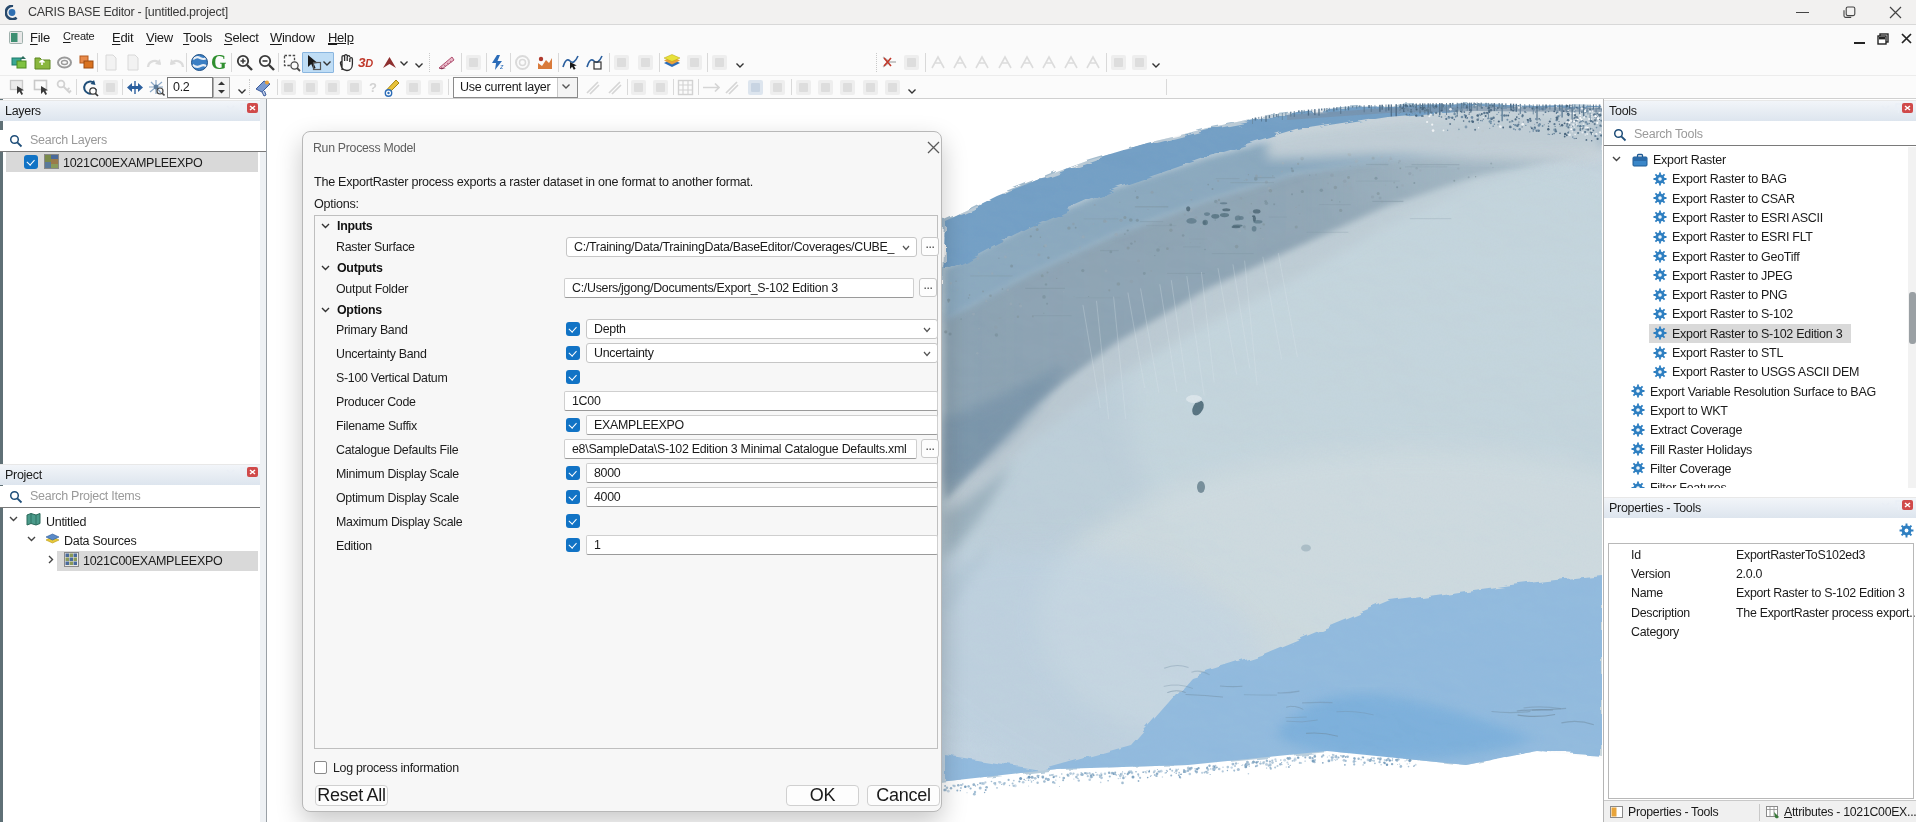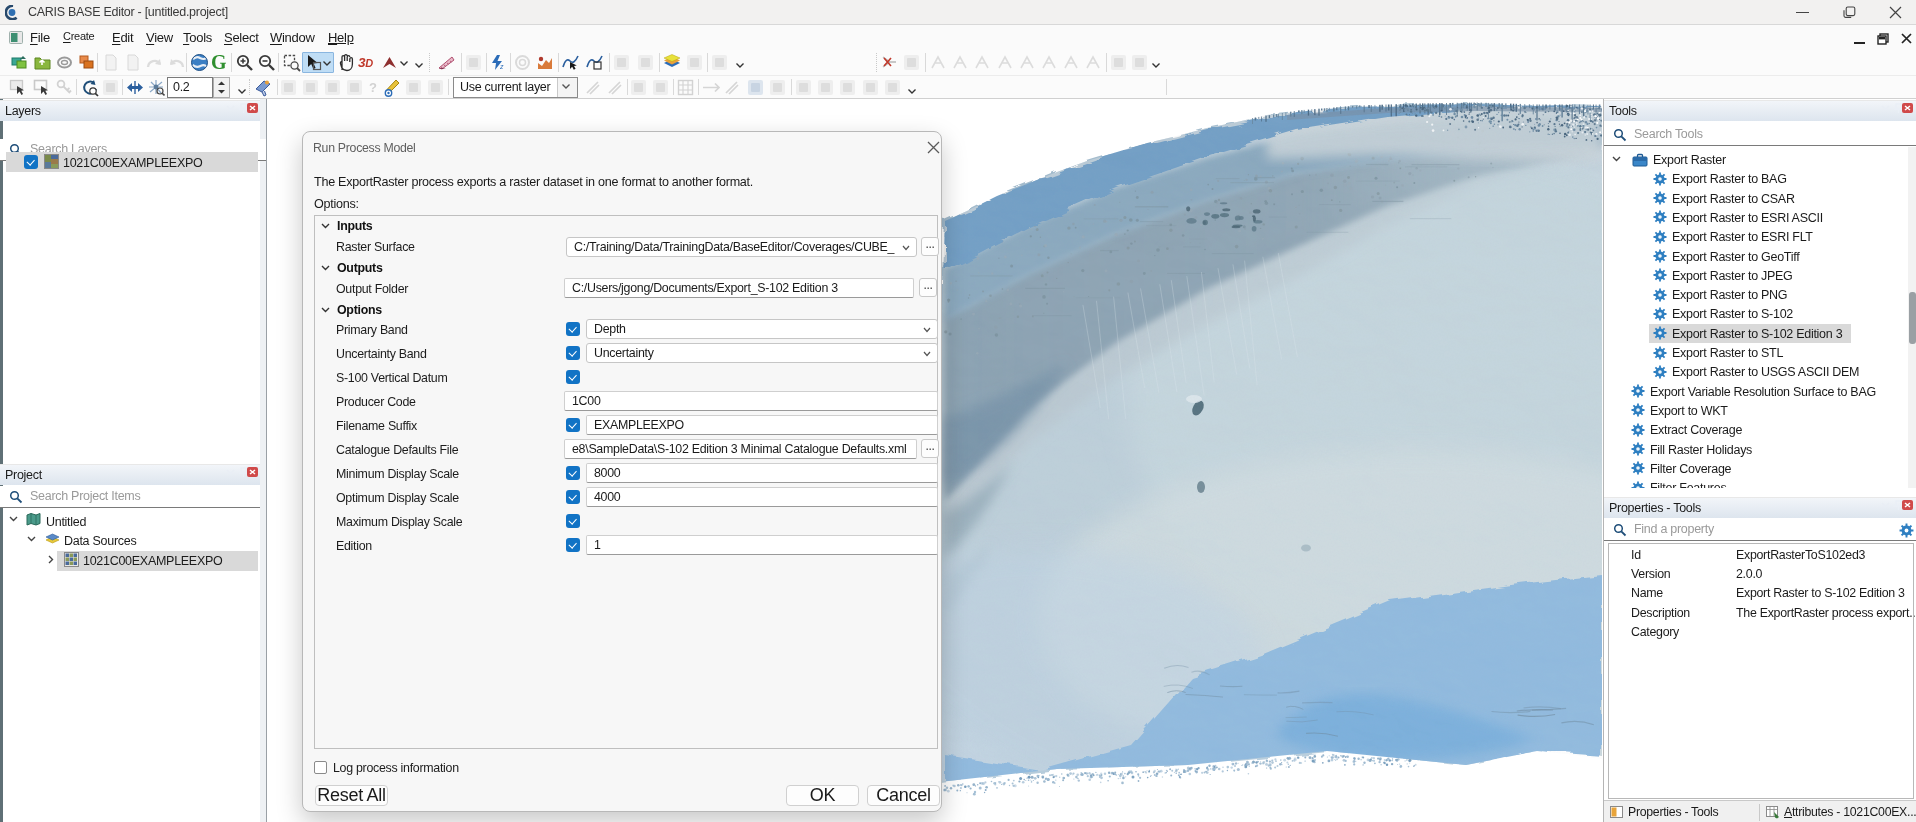--- a/index.html
+++ b/index.html
@@ -383,21 +383,21 @@
 <div class="abs" style="left:0;top:99px;width:266px;height:723px;background:#fff;">
     <div class="abs" style="left:0;top:0;width:2.5px;height:723px;background:#5f7076;"></div>
     <div class="abs" style="left:260px;top:0;width:6px;height:723px;background:#eef1f4;"></div>
     <div class="panel-hdr" style="top:1px;width:260px;">Layers<svg class="hdr-ico" style="left:226px;top:4px" width="9" height="6" viewBox="0 0 9 6">
         <path d="M1 1 L4.5 4.5 L8 1" fill="none" stroke="#e9eef5" stroke-width="1.6"></path>
       </svg><svg class="hdr-ico" style="left:239px;top:2px" width="9" height="11" viewBox="0 0 9 11">
         <path d="M2 1 h5 v4 l1 1 h-7 l1 -1 z M4.5 6 v4" fill="none" stroke="#eaeff6" stroke-width="1.3"></path>
       </svg><div class="hdr-ico" style="left:247px;top:2px;width:11px;height:10px;background:#d04a4a;border-radius:2px;"></div><svg class="hdr-ico" style="left:249px;top:4px" width="7" height="6" viewBox="0 0 7 6">
         <path d="M1 1 L6 5 M6 1 L1 5" stroke="#fff" stroke-width="1.5"></path>
       </svg></div>
-    <div class="srch" style="top:40px;width:284px;">
+    <div class="srch" style="top:31px;width:284px;">
       <span class="mag"><svg width="14" height="14" viewBox="0 0 14 14">
           <circle cx="5.5" cy="5.5" r="3.8" fill="none" stroke="#1f4e79" stroke-width="1.5"></circle>
           <path d="M8.3 8.3 L12.5 12.5" stroke="#1f4e79" stroke-width="1.8"></path>
         </svg></span>
       <span class="ph">Search Layers</span>
     </div>
     <div class="abs" style="left:6px;top:53px;width:252px;height:20px;background:#d9d9d9;"></div>
     <div class="chk" style="left:24px;top:56px;"></div>
     <svg class="abs" style="left:44px;top:55px" width="15" height="15" viewBox="0 0 15 15">
       <rect x="0.5" y="0.5" width="14" height="14" fill="#c8b88a" stroke="#888"></rect>
@@ -2047,27 +2047,20 @@
     <div class="abs" style="left:0;top:389px;width:313px;height:9px;background:#fff;"></div>
     <div class="abs" style="left:304px;top:48px;width:9px;height:341px;background:#f2f2f2;"></div>
     <div class="abs" style="left:305px;top:193px;width:7px;height:52px;background:#9aa0a4;border-radius:3px;"></div>
     <div class="panel-hdr" style="top:398px;width:313px;">Properties - Tools<svg class="hdr-ico" style="left:277px;top:4px" width="9" height="6" viewBox="0 0 9 6">
         <path d="M1 1 L4.5 4.5 L8 1" fill="none" stroke="#e9eef5" stroke-width="1.6"></path>
       </svg><svg class="hdr-ico" style="left:290px;top:2px" width="9" height="11" viewBox="0 0 9 11">
         <path d="M2 1 h5 v4 l1 1 h-7 l1 -1 z M4.5 6 v4" fill="none" stroke="#eaeff6" stroke-width="1.3"></path>
       </svg><div class="hdr-ico" style="left:298px;top:2px;width:11px;height:10px;background:#d04a4a;border-radius:2px;"></div><svg class="hdr-ico" style="left:300px;top:4px" width="7" height="6" viewBox="0 0 7 6">
         <path d="M1 1 L6 5 M6 1 L1 5" stroke="#fff" stroke-width="1.5"></path>
       </svg></div>
-    <div class="srch" style="top:420px;width:313px;">
-      <span class="mag"><svg width="14" height="14" viewBox="0 0 14 14">
-          <circle cx="5.5" cy="5.5" r="3.8" fill="none" stroke="#1f4e79" stroke-width="1.5"></circle>
-          <path d="M8.3 8.3 L12.5 12.5" stroke="#1f4e79" stroke-width="1.8"></path>
-        </svg></span>
-      <span class="ph">Find a property</span>
-    </div>
     <svg class="abs" style="left:295px;top:424px" width="15" height="15" viewBox="0 0 14 14">
       <g fill="#2e7fc1">
         <circle cx="7" cy="7" r="4.6"></circle>
         <g stroke="#2e7fc1" stroke-width="1.8">
           <path d="M7 0.5 V3 M7 11 V13.5 M0.5 7 H3 M11 7 H13.5 M2.4 2.4 L4.2 4.2 M9.8 9.8 L11.6 11.6 M11.6 2.4 L9.8 4.2 M4.2 9.8 L2.4 11.6"></path>
         </g>
       </g>
       <circle cx="7" cy="7" r="1.8" fill="#fff"></circle>
     </svg>
     <div class="trow" style="left:27px;top:448.5px;font-size:12.4px;">Id</div>

